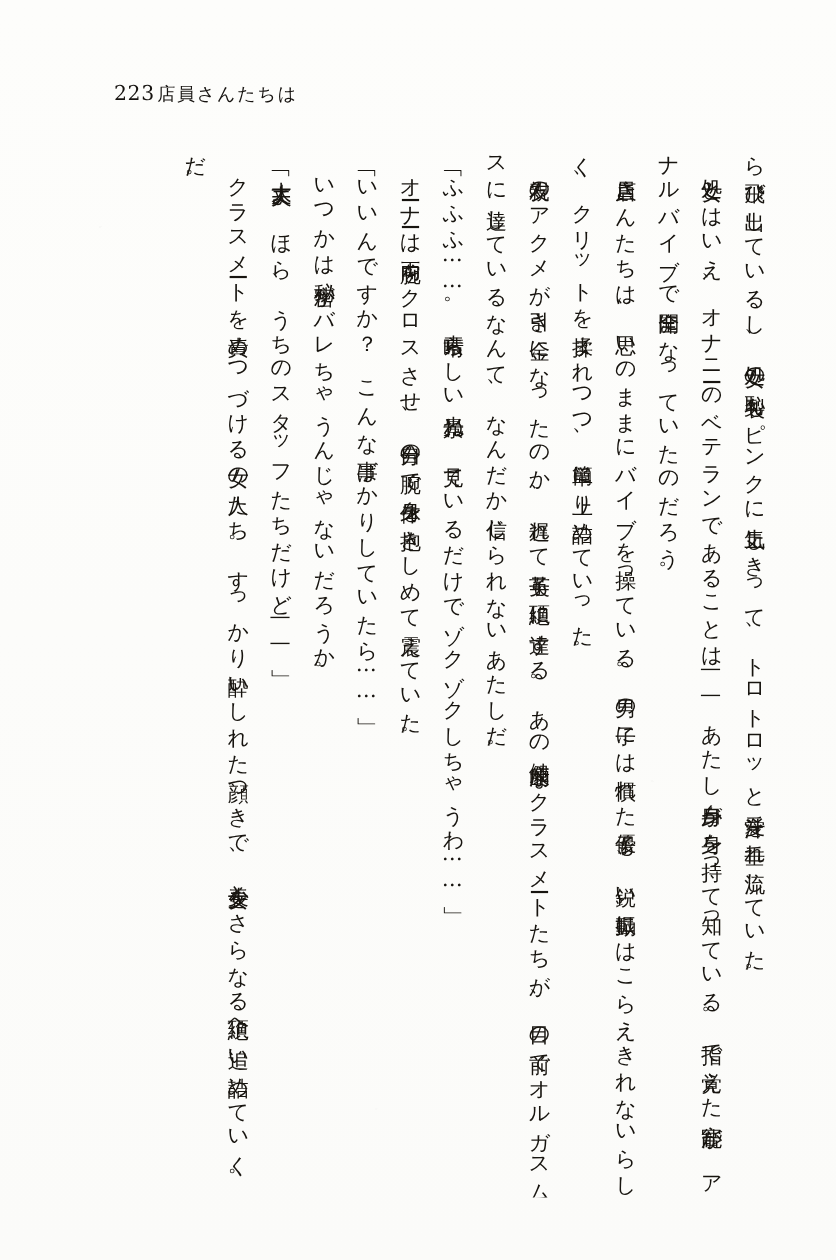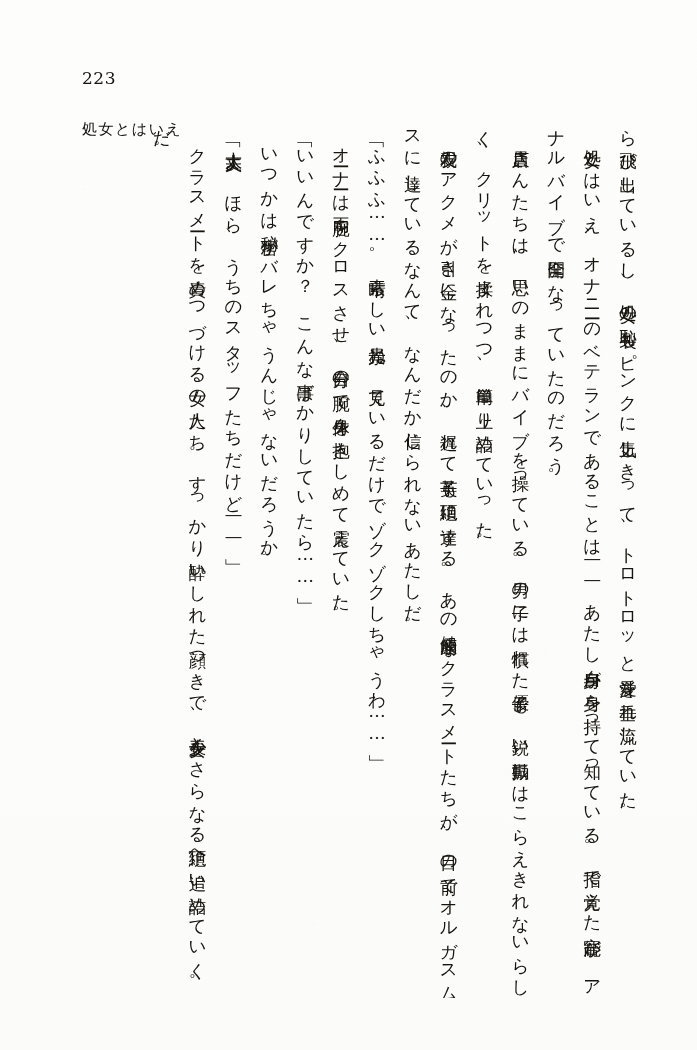--- a/index.html
+++ b/index.html
@@ -24,26 +24,25 @@
       radial-gradient(circle at 78% 62%, rgba(0,0,0,0.015) 0 1px, transparent 1px),
       radial-gradient(circle at 45% 88%, rgba(0,0,0,0.012) 0 1px, transparent 1px),
       linear-gradient(180deg, #fdfdfb 0%, #fcfcfa 50%, #fbfbf9 100%);
     box-sizing: border-box;
   }
 
   
   .header {
     position: absolute;
     top: 68px;
-    left: 82px;
+    left: 95px;
     display: flex;
     align-items: baseline;
-    gap: 32px;
+    gap: 2px;
     color: #15120f;
-    flex-direction: column;
   }
   .page-number {
     font-size: 17px;
     letter-spacing: 0.5px;
     font-family: "DejaVu Serif", "Liberation Serif", serif;
   }
   .running-title {
     font-size: 15px;
     letter-spacing: 1.5px;
     font-family: "DejaVu Sans", "Liberation Sans", sans-serif;
@@ -90,21 +89,21 @@
     overflow: hidden;
   }
 </style>
 </head>
 <body>
 
 <div class="page">
 
   <div class="header">
     <span class="page-number">223</span>
-    <span class="running-title">処女とはいえ</span>
+    <span class="running-title">店員さんたちは</span>
   </div>
 
   <div class="body-text">
     <p class="noindent">ら飛び出しているし、処女の恥裂もピンクに上気しきって、トロトロッと愛汁を垂れ流していた。</p>
     <p>処女とはいえ、オナニーのベテランであることは——あたし自身が身を持って知っている。指で覚えた官能が、アナルバイブで全開になっていたのだろう。</p>
     <p>店員さんたちは、思いのままにバイブを操っている。男の子には慣れた優子も、鋭い振動にはこらえきれないらしく、クリットを揉まれつつ、簡単に上り詰めていった。</p>
     <p>親友のアクメが引き金になったのか、遅れて英子も絶頂に達する。あの健康的なクラスメートたちが、目の前でオルガスムスに達しているなんて、なんだか信じられないあたしだ。</p>
     <p>「ふふふ……。素晴らしい光景ね。見ているだけでゾクゾクしちゃうわ……」</p>
     <p>オーナーは両腕をクロスさせ、自分の腕で身体を抱きしめて震えていた。</p>
     <p>「いいんですか？　こんな事ばかりしていたら……」</p>

